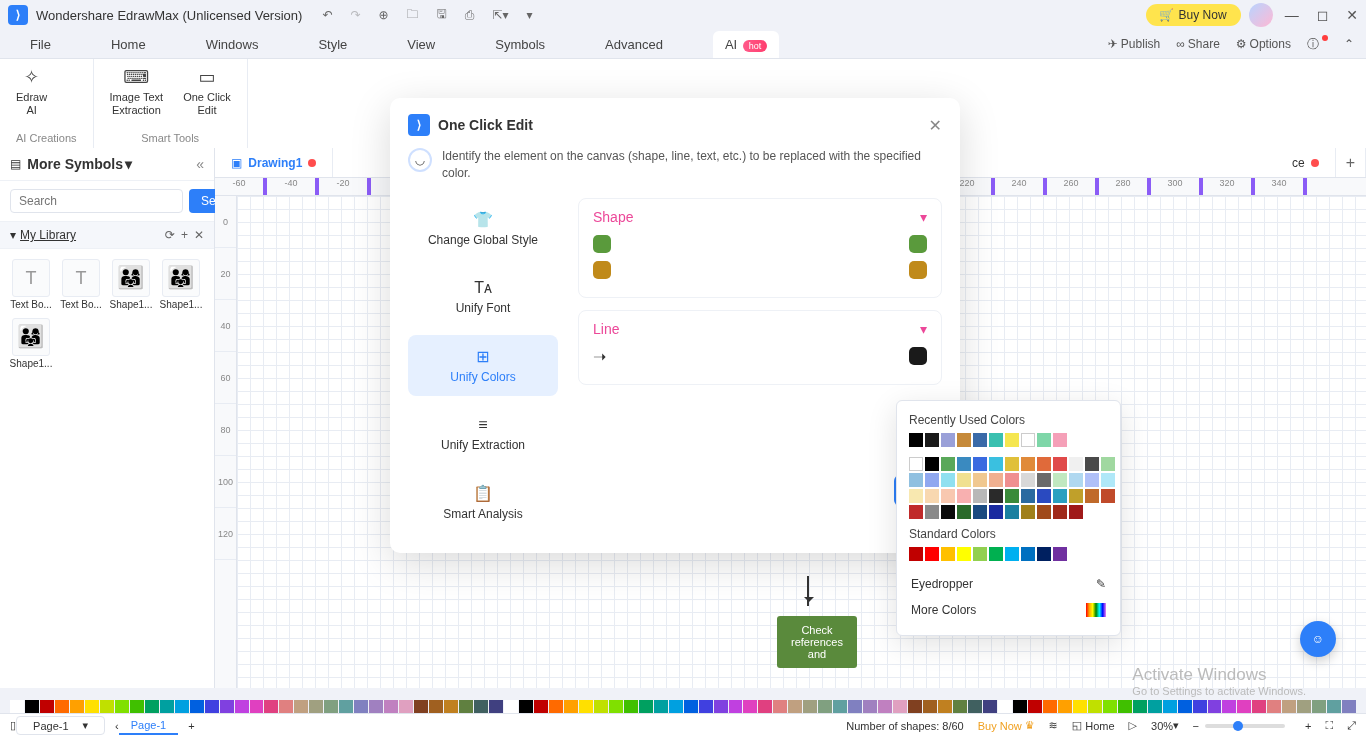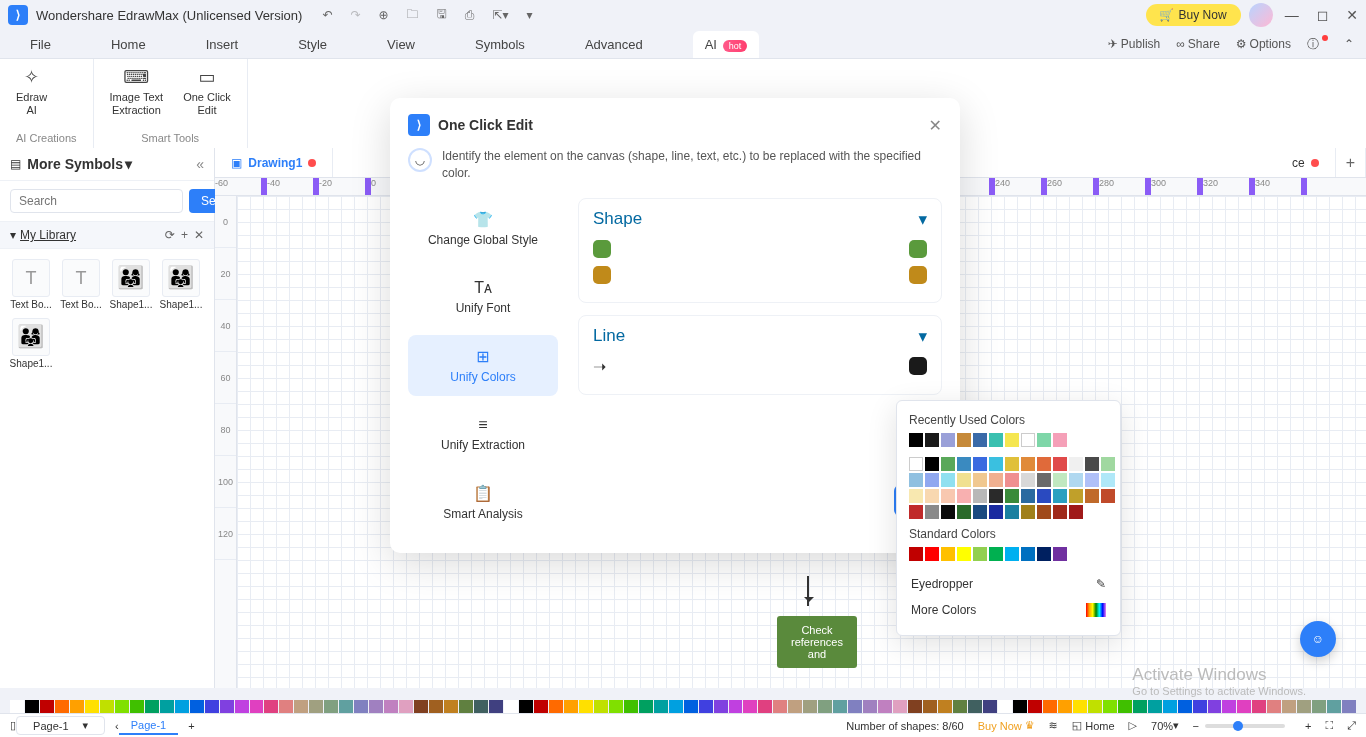--- a/index.html
+++ b/index.html
@@ -45,21 +45,21 @@
 .shape-thumb { width:38px; height:38px; border:1px solid #e8ecf3; background:#fafbfc; border-radius:3px; display:flex; align-items:center; justify-content:center; overflow:hidden; }
 .shape-thumb.people::before { content:"👨‍👩‍👧"; font-size:22px; }
 .shape-thumb.text::before { content:"T"; font-size:18px; color:#999; }
 .canvas-area { flex:1; background:#f5f7fb; position:relative; overflow:hidden; }
 .doc-tabs { height:30px; background:#fff; display:flex; align-items:center; border-bottom:1px solid #e0e4ec; }
 .doc-tab { display:flex; align-items:center; gap:6px; padding:0 16px; height:100%; border-right:1px solid #e8ecf3; font-size:12px; cursor:pointer; }
 .doc-tab .dot { width:8px; height:8px; border-radius:50%; background:#ff4d4d; }
 .doc-tab .ficon { color:#2d7ff9; }
 .doc-tab.add { padding:0 10px; font-size:16px; color:#666; }
 .ruler-h { height:18px; background:#f8f9fb; border-bottom:1px solid #e0e4ec; display:flex; font-size:9px; color:#888; }
-.ruler-h span { width:52px; text-align:left; border-right:6px solid #8b5cf6; }
+.ruler-h span { width:52px; text-align:center; border-right:4px solid #8b5cf6; }
 .ruler-v { position:absolute; left:0; top:48px; width:22px; background:#f8f9fb; border-right:1px solid #e0e4ec; height:100%; }
 .ruler-v span { display:block; height:52px; font-size:9px; color:#888; text-align:center; border-bottom:1px solid #e8ecf3; line-height:52px; }
 .canvas-grid { position:absolute; left:22px; top:48px; right:0; bottom:0; background-image:linear-gradient(#e8ecf3 1px,transparent 1px),linear-gradient(90deg,#e8ecf3 1px,transparent 1px); background-size:13px 13px; background-color:#fff; }
 .canvas-shape { position:absolute; left:540px; top:420px; background:#5a8a3c; color:#fff; padding:8px 10px; font-size:11px; text-align:center; border-radius:3px; width:80px; }
 .canvas-arrow { position:absolute; left:570px; top:380px; width:0; height:30px; border-left:2px solid #333; }
 .canvas-arrow::after { content:""; position:absolute; bottom:-1px; left:-5px; border:5px solid transparent; border-top-color:#333; }
 .color-strip { position:absolute; bottom:22px; left:10px; right:10px; height:16px; display:flex; gap:1px; align-items:center; }
 .color-strip .cs { width:14px; height:14px; cursor:pointer; }
 .statusbar { position:absolute; bottom:0; left:0; right:0; height:24px; background:#fff; border-top:1px solid #e0e4ec; display:flex; align-items:center; padding:0 10px; font-size:11px; }
 .statusbar .pg-tab { padding:2px 16px; border:1px solid #e0e4ec; border-radius:4px; margin-right:10px; display:flex; align-items:center; gap:14px; cursor:pointer; }
@@ -78,21 +78,21 @@
 .dlg-info { display:flex; gap:10px; margin-bottom:16px; }
 .dlg-info .ai-ico { width:24px; height:24px; border-radius:50%; border:2px solid #cfe0ff; flex-shrink:0; display:flex; align-items:center; justify-content:center; font-size:12px; }
 .dlg-info .itext { font-size:12px; line-height:1.4; color:#555; }
 .dlg-body { display:flex; gap:20px; }
 .dlg-nav { width:150px; display:flex; flex-direction:column; gap:8px; }
 .dlg-nav-item { display:flex; flex-direction:column; align-items:center; padding:12px 8px; border-radius:8px; cursor:pointer; gap:4px; font-size:12px; text-align:center; }
 .dlg-nav-item.active { background:#e6f0ff; color:#2d7ff9; }
 .dlg-nav-item .nicon { font-size:16px; }
 .dlg-right { flex:1; }
 .dlg-section { border:1px solid #eef1f6; border-radius:8px; padding:10px 14px; margin-bottom:12px; }
-.dlg-sec-head { display:flex; justify-content:space-between; align-items:center; font-size:17px; color:#0369a1; margin-bottom:10px; cursor:pointer; }
+.dlg-sec-head { display:flex; justify-content:space-between; align-items:center; font-size:14px; color:#ec4899; margin-bottom:10px; cursor:pointer; }
 .color-map-row { display:flex; justify-content:space-between; align-items:center; margin-bottom:8px; }
 .swatch { width:18px; height:18px; border-radius:5px; cursor:pointer; }
 
 .color-picker { position:absolute; left:896px; top:400px; width:225px; background:#fff; border:1px solid #e0e4ec; border-radius:6px; box-shadow:0 8px 30px rgba(0,0,0,0.12); padding:12px; }
 .cp-label { font-size:12px; color:#444; margin-bottom:6px; }
 .cp-row { display:flex; gap:2px; flex-wrap:wrap; margin-bottom:10px; }
 .cp-sw { width:14px; height:14px; cursor:pointer; }
 .cp-grid { display:flex; gap:2px; flex-wrap:wrap; width:210px; margin-bottom:8px; }
 .cp-action { display:flex; justify-content:space-between; align-items:center; font-size:12px; padding:6px 2px; cursor:pointer; }
 .cp-action .gradient { width:20px; height:14px; background:linear-gradient(90deg,red,orange,yellow,green,cyan,blue,violet); }
@@ -126,21 +126,21 @@
   <div class="win-controls">
     <span>—</span>
     <span>◻</span>
     <span>✕</span>
   </div>
 </div>
 
 <div class="menubar">
   <span class="menu-item">File</span>
   <span class="menu-item">Home</span>
-  <span class="menu-item">Insert</span>
+  <span class="menu-item">Windows</span>
   <span class="menu-item">Style</span>
   <span class="menu-item">View</span>
   <span class="menu-item">Symbols</span>
   <span class="menu-item">Advanced</span>
   <span class="menu-item active">
     <span>AI</span>
     <span class="hot-badge">hot</span>
   </span>
   <div class="menu-right">
     <span>✈ <span>Publish</span></span>
@@ -531,21 +531,21 @@
   </div>
   <span>‹</span>
   <span class="pg-tab2">Page-1</span>
   <span style="margin-left:10px">+</span>
   <div class="spacer"></div>
   <span class="sitem">Number of shapes: 8/60</span>
   <span class="sitem buy-link"><span>Buy Now</span> ♛</span>
   <span class="sitem">≋</span>
   <span class="sitem">◱ <span>Home</span></span>
   <span class="sitem">▷</span>
-  <span class="sitem">70%</span>
+  <span class="sitem">30%</span>
   <span>▾</span>
   <span class="sitem">−</span>
   <div class="zoom-slider"></div>
   <span class="sitem">+</span>
   <span class="sitem">⛶</span>
   <span class="sitem">⤢</span>
 </div>
 
 <div class="float-ai">☺</div>
 <div class="watermark">

